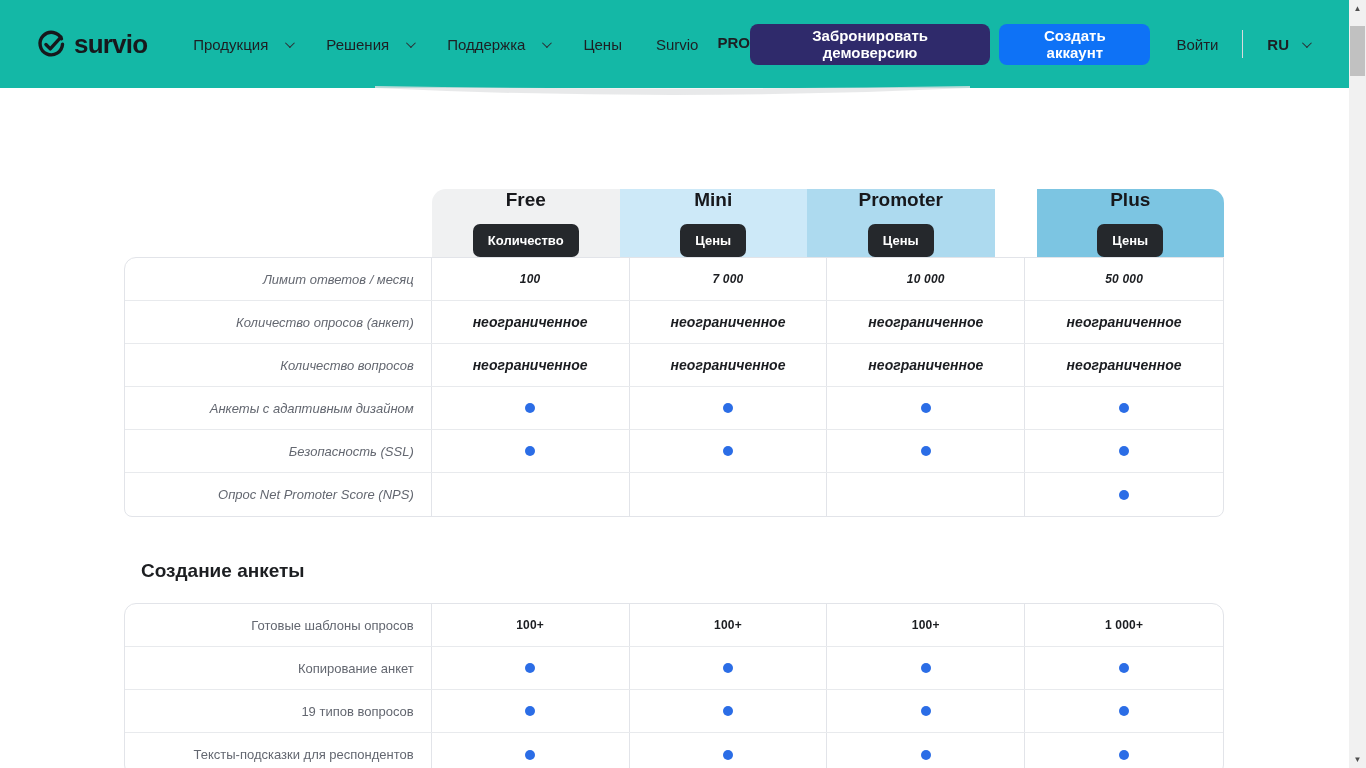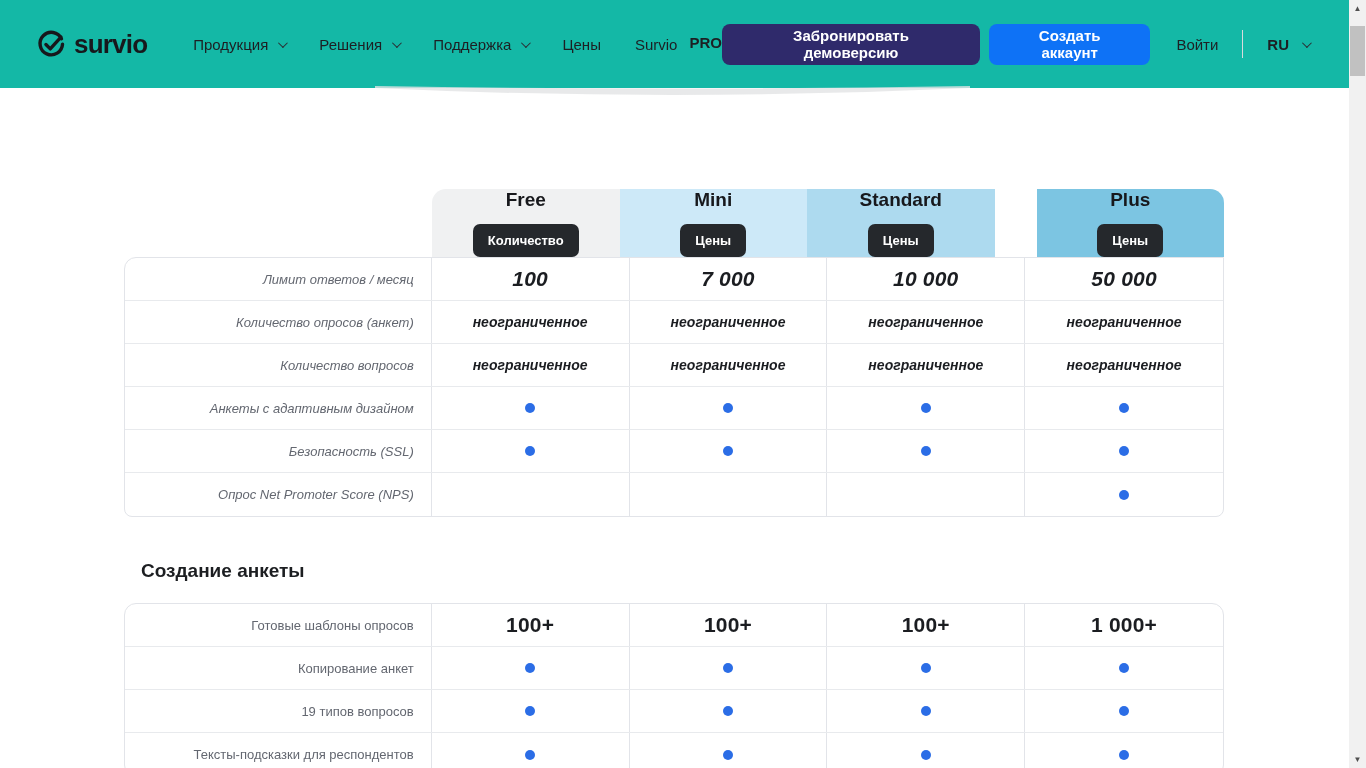--- a/index.html
+++ b/index.html
@@ -7,21 +7,21 @@
               font-family:"Liberation Sans", sans-serif; }
   .page { position:relative; width:1366px; height:768px; background:#fff; }
 
   
   .nav { position:absolute; left:0; top:0; width:1349px; height:88px; background:#14b8a6;
          display:flex; align-items:center; padding:0 40px 0 36px; }
   .logo { display:flex; align-items:center; gap:8px; cursor:pointer; }
   .logo svg { display:block; }
   .logo-text { font-size:26px; font-weight:700; color:#17181c; letter-spacing:-0.8px; }
   .menu { display:flex; align-items:center; gap:34px; margin-left:46px; }
-  .menu-item { display:flex; align-items:center; gap:10px; font-size:15px; font-weight:500;
+  .menu-item { display:flex; align-items:center; gap:17px; font-size:15px; font-weight:500;
                color:#1d1f23; cursor:pointer; white-space:nowrap; }
   .menu-item sup { font-size:15px; font-weight:700; margin-left:2px; transform:translateY(-2px); }
   .chev { width:7px; height:7px; border-right:1.8px solid #2c2e33; border-bottom:1.8px solid #2c2e33;
           transform:rotate(45deg) translateY(-2px); display:inline-block; }
   .nav-right { margin-left:auto; display:flex; align-items:center; }
   .btn-demo { background:#2f2a6b; color:#fff; border:none; border-radius:8px; height:41px;
               padding:0 26px; font-size:15px; font-weight:700; cursor:pointer;
               font-family:"Liberation Sans", sans-serif; }
   .btn-signup { background:#0e72f6; color:#fff; border:none; border-radius:8px; height:41px;
                 padding:0 22px; font-size:15px; font-weight:700; margin-left:9px; cursor:pointer;
@@ -50,21 +50,21 @@
   .tbody.rounded-all { border-radius:12px; }
   .tbody.rounded-bottom { border-radius:8px; border-top-left-radius:12px; border-top-right-radius:0;font-style:italic; }
   .t-row { display:flex; height:43px; border-bottom:1px solid #e8eaed; }
   .t-row:last-child { border-bottom:none; }
   .t-label { width:307px; display:flex; align-items:center; justify-content:flex-end;
              padding-right:17px; font-size:13px; color:#636770; border-right:1px solid #e2e4e9;
              text-align:right; }
   .t-cell { width:198px; display:flex; align-items:center; justify-content:center;
             border-right:1px solid #e2e4e9; color:#1b1d21; }
   .t-cell:last-child { border-right:none; }
-  .t-cell.num { font-size:21px; font-weight:700; letter-spacing:0.2px; }
+  .t-cell.num { font-size:12px; font-weight:700; letter-spacing:0.2px; }
   .t-cell.word { font-size:14px; font-weight:700; }
   .dot { width:10px; height:10px; border-radius:50%; background:#2b6de6; display:inline-block; }
 
   .section-title { position:absolute; left:141px; top:560px; font-size:19px; font-weight:700;
                    color:#1c1e21; }
   .table2-wrap { position:absolute; left:124px; top:603px; width:1100px; }
 
   
   .scrollbar { position:absolute; right:0; top:0; width:17px; height:768px; background:#f1f1f1; }
   .sb-arrow { position:absolute; left:0; width:17px; height:17px; display:flex; align-items:center;
@@ -132,21 +132,21 @@
     <div class="plans-header">
       <div class="plan-col first" style="background-color: rgb(240, 241, 242);">
         <div class="plan-name">Free</div>
         <button class="plan-btn">Количество</button>
       </div>
       <div class="plan-col" style="background-color: rgb(205, 233, 248);">
         <div class="plan-name">Mini</div>
         <button class="plan-btn">Цены</button>
       </div>
       <div class="plan-col" style="background-color: rgb(173, 218, 239);">
-        <div class="plan-name">Standard</div>
+        <div class="plan-name">Promoter</div>
         <button class="plan-btn">Цены</button>
       </div>
       <div class="plan-col last" style="background-color: rgb(124, 197, 226);">
         <div class="plan-name">Plus</div>
         <button class="plan-btn">Цены</button>
       </div>
     </div>
     <div class="tbody rounded-bottom">
         <div class="t-row">
           <div class="t-label">Лимит ответов / месяц</div>

